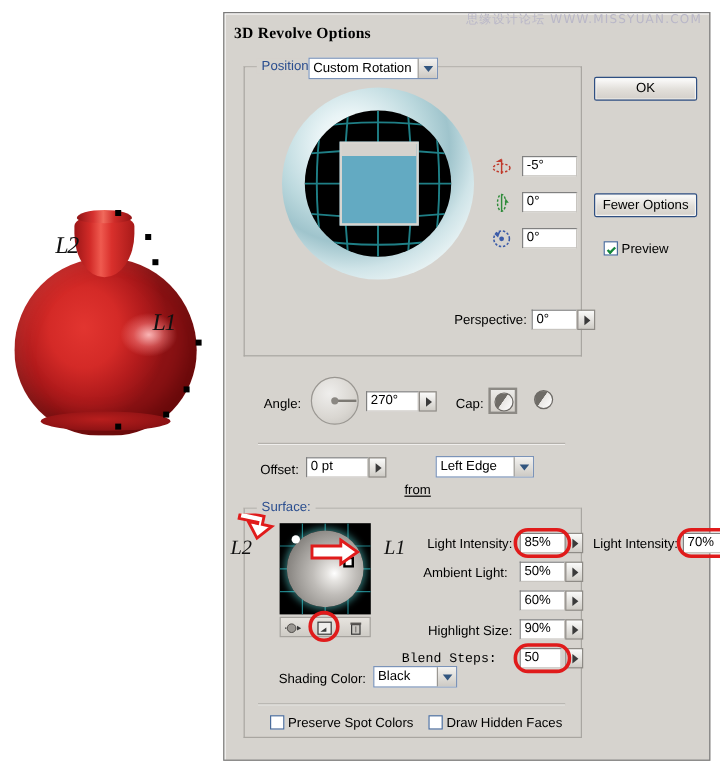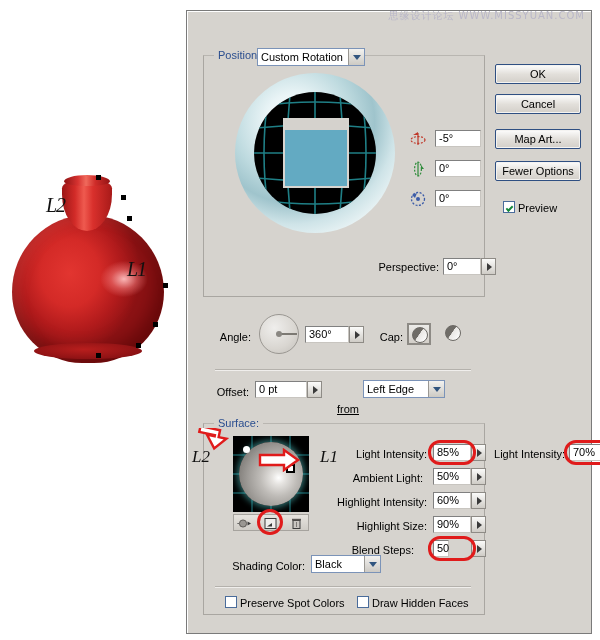--- a/index.html
+++ b/index.html
@@ -177,20 +177,21 @@
     <div class="anchor" style="left:128px;top:168px;"></div>
     <div class="anchor" style="left:88px;top:178px;"></div>
   </div>
   <div class="hand-label" style="left:46px;top:194px;">L2</div>
   <div class="hand-label" style="left:127px;top:258px;">L1</div>
 </div>
 
 <div id="dialog">
 
   <div class="watermark">思缘设计论坛 WWW.MISSYUAN.COM</div>
+  <div class="dlg-title">3D Revolve Options</div>
 
   <div class="panel" style="left:16px;top:44px;width:280px;height:240px;">
     <span class="panel-title">Position:</span>
   </div>
   <div class="combo" style="left:70px;top:37px;width:108px;height:18px;">
     <span>Custom Rotation</span>
     <span class="combo-arrow"></span>
   </div>
 
   <div id="trackball">
@@ -238,21 +239,21 @@
 
   <div class="lbl" style="left:168px;top:250px;width:84px;">Perspective:</div>
   <div class="txtbox" style="left:256px;top:247px;width:38px;height:17px;">0°</div>
   <div class="spin" style="left:294px;top:247px;"></div>
 
   <div class="lbl" style="left:22px;top:320px;width:42px;">Angle:</div>
   <div class="dial" style="left:72px;top:303px;">
     <div class="hand"></div>
     <div class="hub"></div>
   </div>
-  <div class="txtbox" style="left:118px;top:315px;width:44px;height:17px;">360°</div>
+  <div class="txtbox" style="left:118px;top:315px;width:44px;height:17px;">270°</div>
   <div class="spin" style="left:162px;top:315px;"></div>
   <div class="lbl" style="left:186px;top:320px;width:30px;">Cap:</div>
   <div class="capbtn sel" style="left:220px;top:312px;">
     <div class="capicon" style="left:3px;top:2px;"></div>
   </div>
   <div class="capicon" style="left:258px;top:314px;"></div>
 
   <div class="hr" style="left:28px;top:358px;width:256px;"></div>
 
   <div class="lbl" style="left:22px;top:375px;width:40px;">Offset:</div>
@@ -304,49 +305,46 @@
 
   <div class="lbl" style="left:120px;top:437px;width:120px;">Light Intensity:</div>
   <div class="txtbox" style="left:246px;top:433px;width:38px;height:17px;">85%</div>
   <div class="spin" style="left:284px;top:433px;"></div>
   <div class="redring" style="left:241px;top:429px;width:48px;height:25px;border-radius:12px;"></div>
 
   <div class="lbl" style="left:116px;top:461px;width:120px;">Ambient Light:</div>
   <div class="txtbox" style="left:246px;top:457px;width:38px;height:17px;">50%</div>
   <div class="spin" style="left:284px;top:457px;"></div>
 
-  <div class="lbl" style="left:110px;top:485px;width:130px;">Highlight Intensity:</div>
   <div class="txtbox" style="left:246px;top:481px;width:38px;height:17px;">60%</div>
   <div class="spin" style="left:284px;top:481px;"></div>
 
   <div class="lbl" style="left:110px;top:509px;width:130px;">Highlight Size:</div>
   <div class="txtbox" style="left:246px;top:505px;width:38px;height:17px;">90%</div>
   <div class="spin" style="left:284px;top:505px;"></div>
 
-  <div class="lbl" style="left:107px;top:533px;width:120px;">Blend Steps:</div>
-  <div class="txtbox" style="left:246px;top:529px;width:16px;height:17px;">50</div>
+  <div class="lbl" style="left:107px;top:533px;width:120px;font-family:Liberation Mono, monospace;">Blend Steps:</div>
+  <div class="txtbox" style="left:246px;top:529px;width:35px;height:17px;">50</div>
   <div class="spin" style="left:284px;top:529px;"></div>
   <div class="redring" style="left:241px;top:525px;width:48px;height:25px;border-radius:12px;"></div>
 
   <div class="lbl" style="left:26px;top:549px;width:92px;">Shading Color:</div>
   <div class="combo" style="left:124px;top:544px;width:70px;height:18px;">
     <span>Black</span>
     <span class="combo-arrow"></span>
   </div>
 
   <div class="hr" style="left:28px;top:575px;width:256px;"></div>
 
   <div class="chk" style="left:38px;top:585px;"></div>
   <div class="chk-lbl" style="left:53px;top:586px;">Preserve Spot Colors</div>
   <div class="chk" style="left:170px;top:585px;"></div>
   <div class="chk-lbl" style="left:185px;top:586px;">Draw Hidden Faces</div>
 
   <div class="btn" style="left:308px;top:53px;width:86px;height:20px;">OK</div>
-  <div class="btn" style="left:308px;top:83px;width:86px;height:20px;">Cancel</div>
-  <div class="btn" style="left:308px;top:118px;width:86px;height:20px;">Map Art...</div>
   <div class="btn" style="left:308px;top:150px;width:86px;height:20px;">Fewer Options</div>
   <div class="chk on" style="left:316px;top:190px;"></div>
   <div class="chk-lbl" style="left:331px;top:191px;">Preview</div>
 
   <div class="lbl" style="left:302px;top:437px;width:76px;">Light Intensity:</div>
   <div class="txtbox" style="left:382px;top:433px;width:38px;height:17px;">70%</div>
 
   <div class="redring" style="left:377px;top:429px;width:48px;height:25px;border-radius:12px;"></div>
 </div>
 

